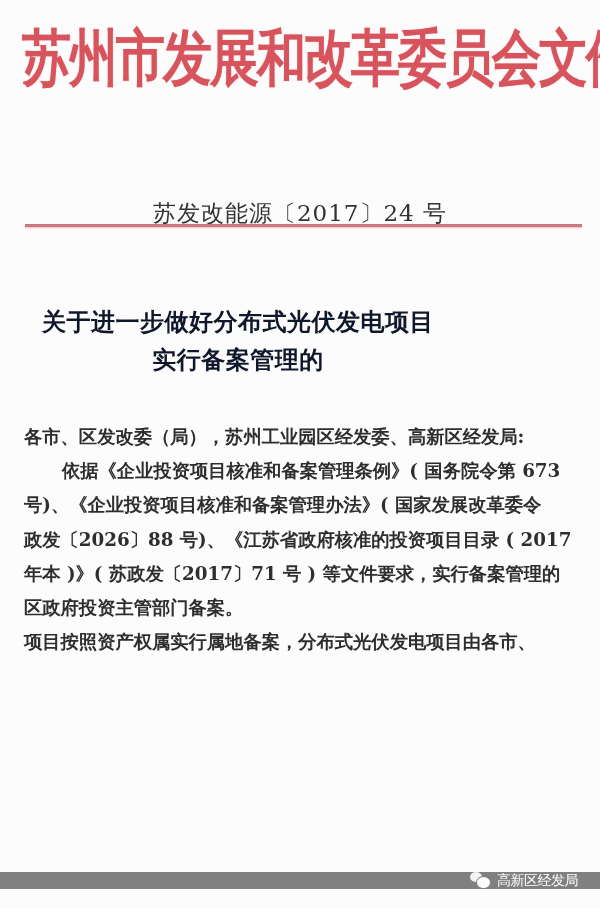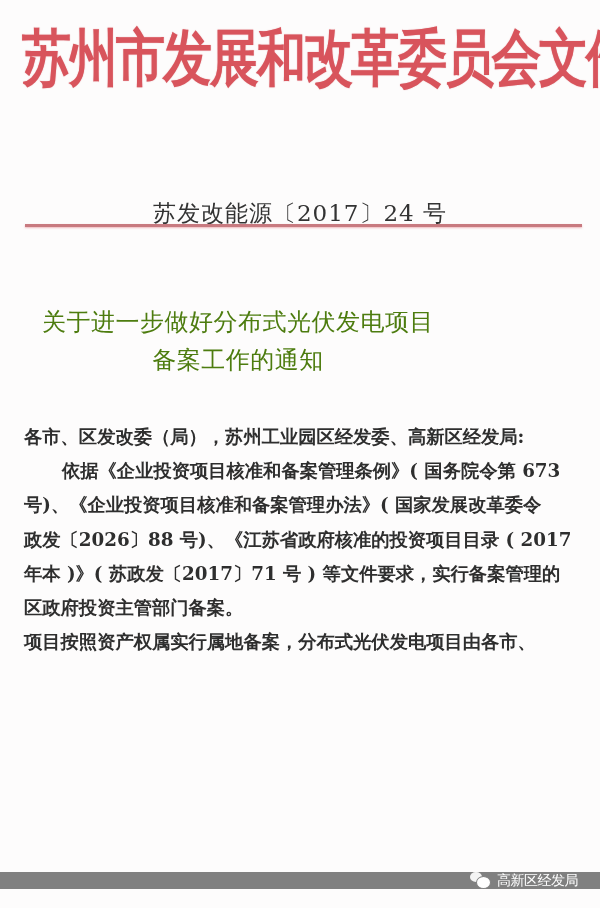--- a/index.html
+++ b/index.html
@@ -23,21 +23,21 @@
       text-align: center; font-size: 23px; letter-spacing: 1px;
       color: #333;
     }
     .red-rule {
       position: absolute; left: 25px; top: 224px; width: 557px; height: 3px;
       background: #c87a80; box-shadow: 0 1px 2px rgba(230,120,130,0.5);
     }
     .title {
       position: absolute; left: 0; top: 303px; width: 476px;
       text-align: center; font-size: 24px; line-height: 38px;
-      font-weight: normal; color: #4d7c0f; letter-spacing: 0.5px;
+      font-weight: bold; color: #0f172a; letter-spacing: 0.5px;
     }
     .body-text {
       position: absolute; left: 24px; top: 420px; width: 560px;
       font-size: 18.3px; line-height: 34.2px; color: #2e2e2e;
     }
     .body-text p { margin: 0; white-space: nowrap; font-weight: bold; }
     .body-text .indent { padding-left: 38px; }
     .footer-bar {
       position: absolute; left: 0; top: 872px; width: 600px; height: 17px;
       background: #808080;
@@ -64,21 +64,21 @@
 <body>
 
 <div class="header-title">苏州市发展和改革委员会文件</div>
 
 <div class="doc-number">苏发改能源〔2017〕24 号</div>
 
 <div class="red-rule"></div>
 
 <div class="title">
   <div>关于进一步做好分布式光伏发电项目</div>
-  <div>备案工作的通知</div>
+  <div>实行备案管理的</div>
 </div>
 
 <div class="body-text">
   <p>各市、区发改委（局），苏州工业园区经发委、高新区经发局:</p>
   <p class="indent">依据《企业投资项目核准和备案管理条例》( 国务院令第 673</p>
   <p>号)、《企业投资项目核准和备案管理办法》( 国家发展改革委令</p>
   <p>政发〔2026〕88 号)、《江苏省政府核准的投资项目目录 ( 2017</p>
   <p>年本 )》( 苏政发〔2017〕71 号 ) 等文件要求，实行备案管理的</p>
   <p>区政府投资主管部门备案。</p>
   <p>项目按照资产权属实行属地备案，分布式光伏发电项目由各市、</p>

